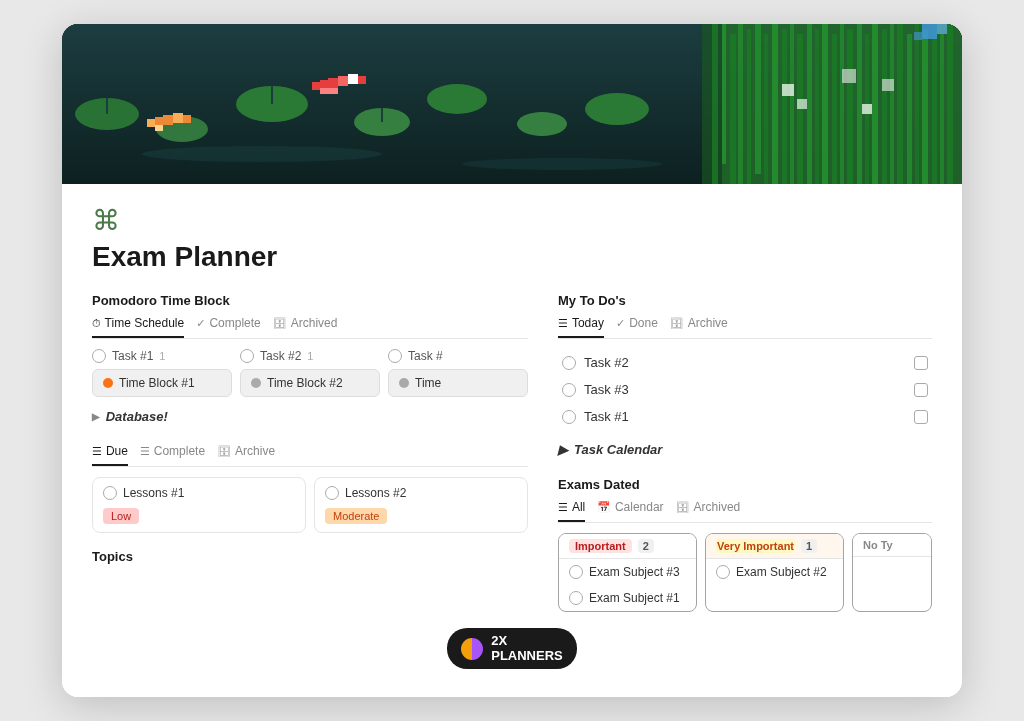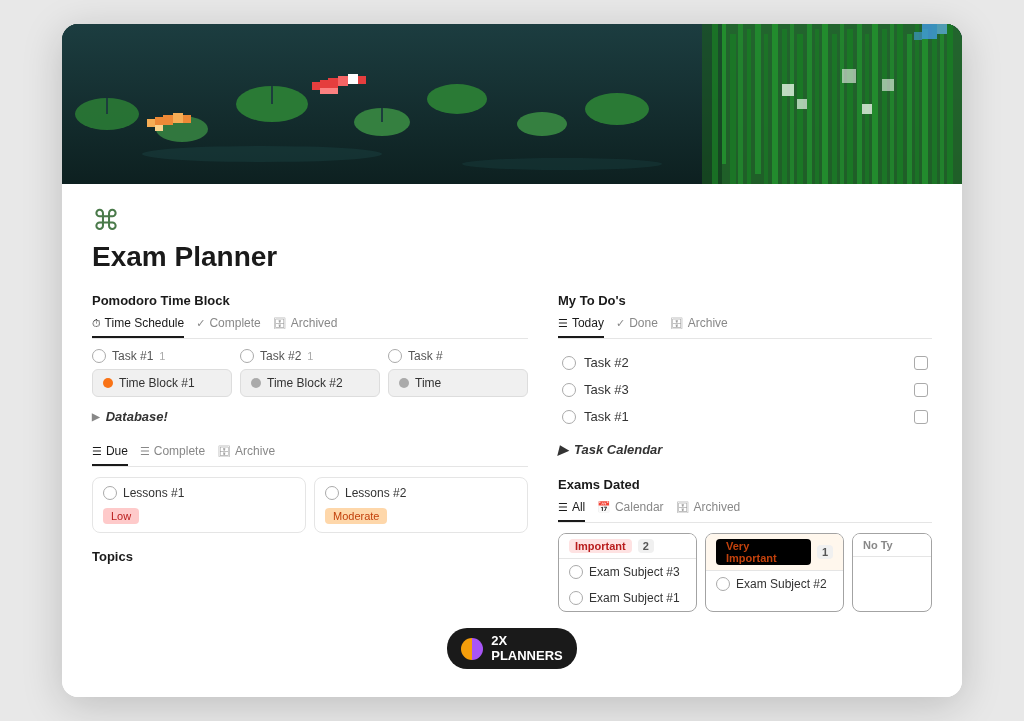--- a/index.html
+++ b/index.html
@@ -201,21 +201,21 @@
       font-size: 11px;
       font-weight: 600;
       display: flex;
       align-items: center;
       gap: 6px;
     }
     .exam-group-header.important { background: #fff; border-bottom: 1px solid #e5e5e5; }
     .exam-group-header.very-important { background: #fff7ed; border-bottom: 1px solid #e5e5e5; }
     .exam-group-header.no-type { background: #fff; border-bottom: 1px solid #e5e5e5; }
     .badge-important { background: #fee2e2; color: #b91c1c; padding: 1px 6px; border-radius: 4px; font-size: 11px; }
-    .badge-very-important { background: #000000; color: #c2410c; padding: 1px 10px; border-radius: 4px; font-size: 11px; }
+    .badge-very-important { background: #fef9c3; color: #c2410c; padding: 1px 1px; border-radius: 4px; font-size: 11px; }
     .count-badge { background: #f0f0f0; border-radius: 4px; padding: 1px 5px; font-size: 11px; color: #555; }
     .exam-item {
       display: flex;
       align-items: center;
       gap: 6px;
       padding: 6px 10px;
       font-size: 12px;
       color: #333;
     }
     

